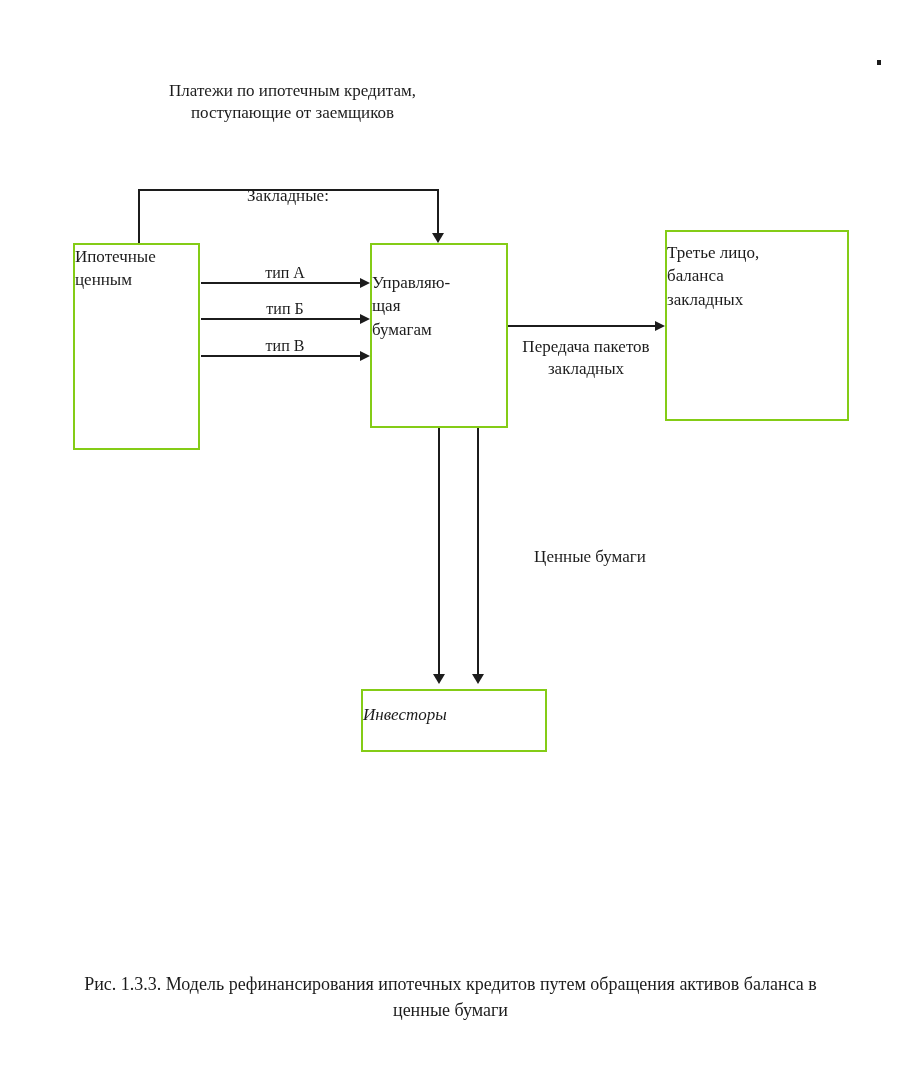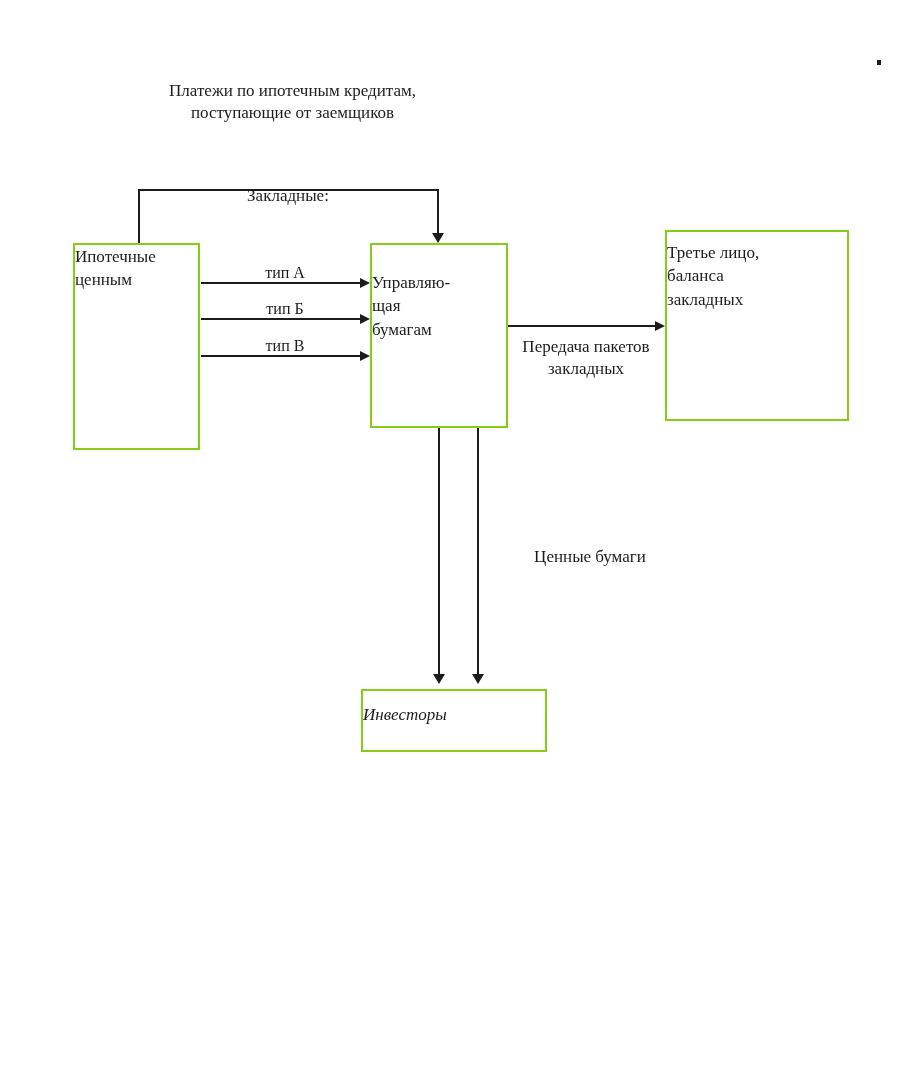--- a/index.html
+++ b/index.html
@@ -92,14 +92,18 @@
   <div class="arr arr-down" style="left:433px;top:674px;"></div>
   <div class="vline" style="left:477px;top:428px;height:248px;"></div>
   <div class="arr arr-down" style="left:472px;top:674px;"></div>
 
   <div class="txt" style="left:510px;top:546px;width:160px;">Ценные бумаги</div>
 
   <div class="box" style="left:361px;top:689px;width:186px;height:63px;padding-top:12px;font-style:italic;">
     <div>Инвесторы</div>
   </div>
 
+  <div class="caption" style="top:971px;">
+    <div>Рис. 1.3.3. Модель рефинансирования ипотечных кредитов путем обращения активов баланса в</div>
+    <div>ценные бумаги</div>
+  </div>
 
 </div>
 
 </body></html>

